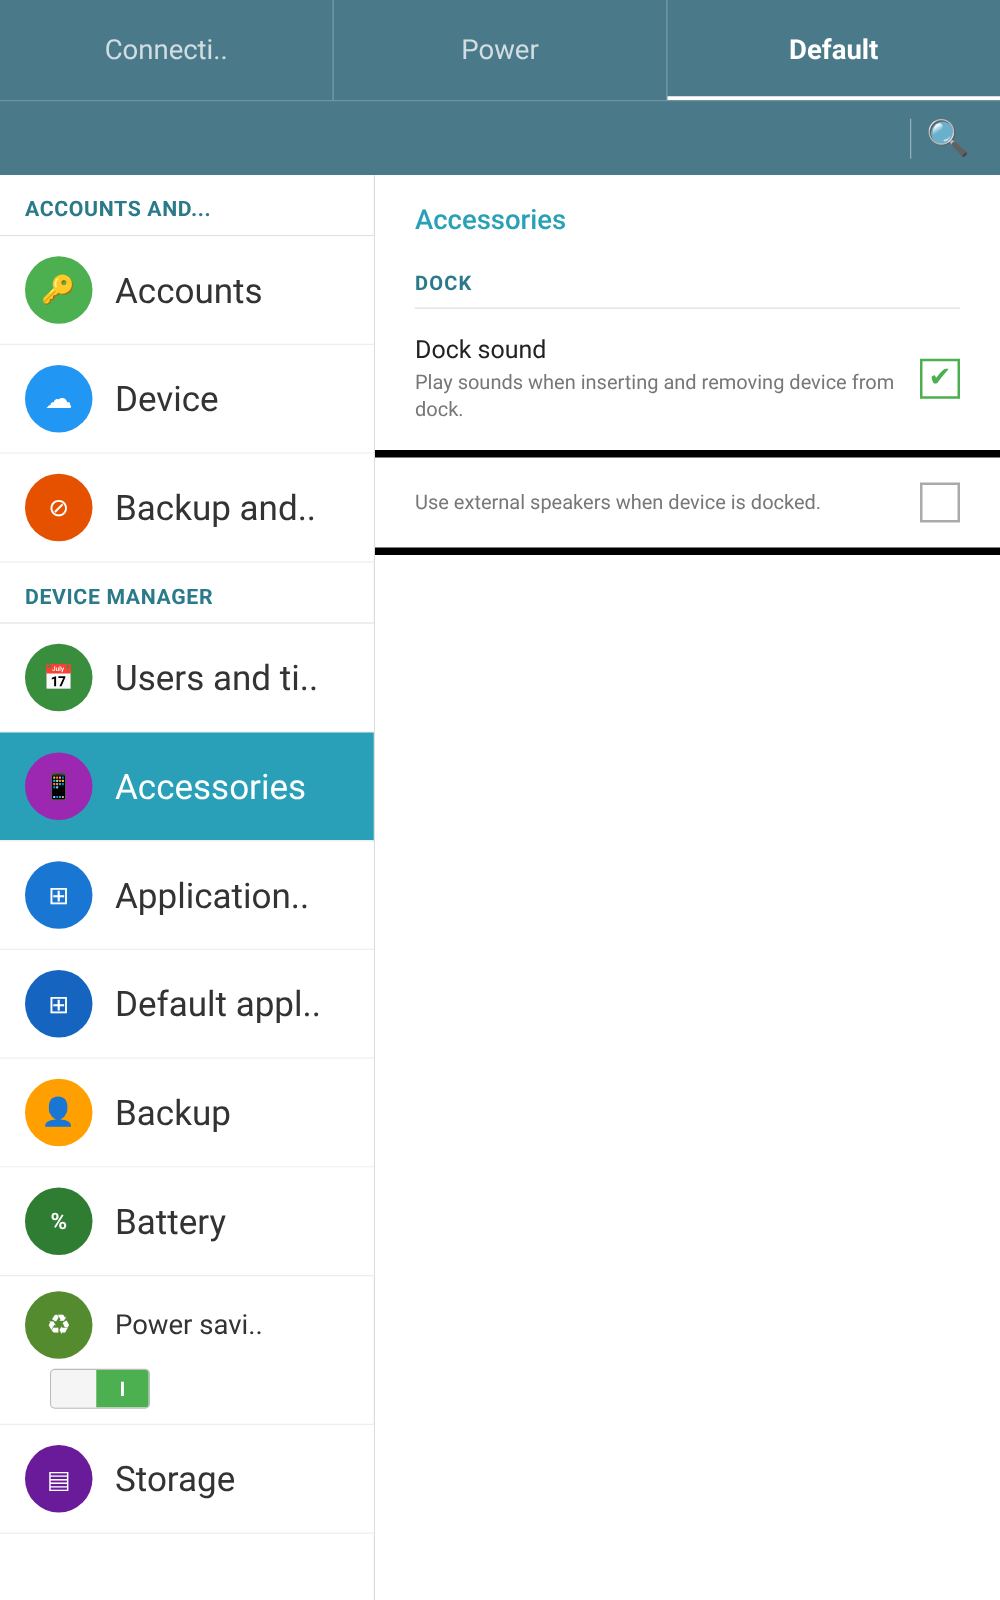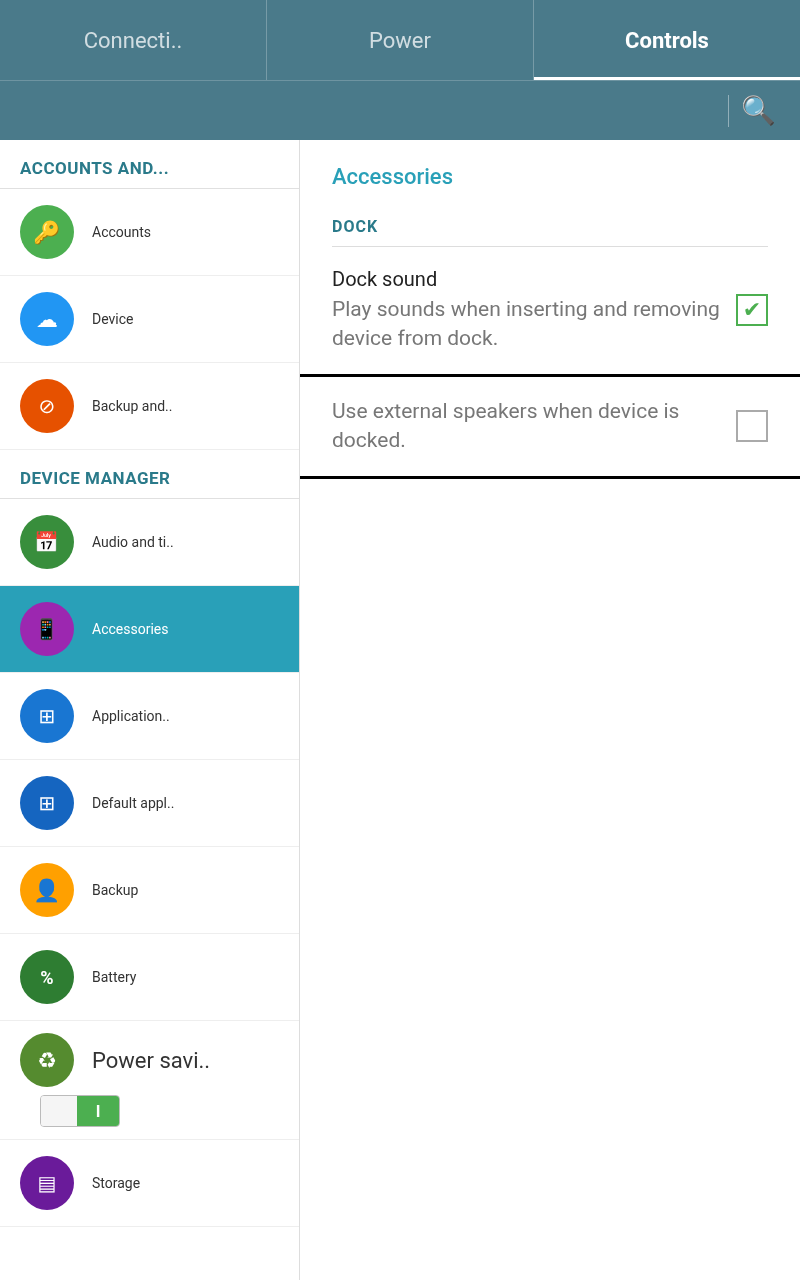--- a/index.html
+++ b/index.html
@@ -115,21 +115,21 @@
       border-radius: 50%;
       display: flex;
       align-items: center;
       justify-content: center;
       margin-right: 18px;
       flex-shrink: 0;
       font-size: 22px;
       color: #fff;
     }
     .item-label {
-      font-size: 14px;
+      font-size: 28px;
       color: #333;
     }
 
     
     .ic-green { background: #4caf50; }
     .ic-blue { background: #2196f3; }
     .ic-orange { background: #e65100; }
     .ic-green-dark { background: #388e3c; }
     .ic-purple { background: #9c27b0; }
     .ic-blue2 { background: #1976d2; }
@@ -207,33 +207,33 @@
       letter-spacing: 1px;
     }
     .content-divider {
       height: 1px;
       background: #ddd;
       margin: 0 32px;
     }
 
     .setting-row {
       padding: 20px 32px;
-      border-bottom: 3px solid #000000;
+      border-bottom: 6px solid #000000;
       display: flex;
       align-items: center;
       justify-content: space-between;
     }
     .setting-text { flex: 1; }
     .setting-title {
       font-size: 20px;
       color: #222;
       margin-bottom: 4px;
     }
     .setting-desc {
-      font-size: 21px;
+      font-size: 16px;
       color: #777;
       line-height: 1.4;
     }
 
     .checkbox {
       width: 32px;
       height: 32px;
       border: 2px solid #aaa;
       display: flex;
       align-items: center;
@@ -254,21 +254,21 @@
 <body>
 
 <div class="top-tabs">
   <div class="tab">
     <span>Connecti..</span>
   </div>
   <div class="tab">
     <span>Power</span>
   </div>
   <div class="tab active">
-    <span>Controls</span>
+    <span>Default</span>
   </div>
 </div>
 
 <div class="search-bar">
   <div class="search-icon-wrap">
     <div class="vdivider"></div>
     <span class="search-icon">🔍</span>
   </div>
 </div>
 
@@ -290,21 +290,21 @@
     <div class="sidebar-item">
       <div class="item-icon ic-orange" style="font-size:20px;">⊘</div>
       <span class="item-label">Backup and..</span>
     </div>
 
     <div class="section-header">DEVICE MANAGER</div>
     <div class="section-divider"></div>
 
     <div class="sidebar-item">
       <div class="item-icon ic-green-dark" style="font-size:20px;">📅</div>
-      <span class="item-label">Audio and ti..</span>
+      <span class="item-label">Users and ti..</span>
     </div>
     <div class="sidebar-item active">
       <div class="item-icon ic-purple" style="font-size:20px;">📱</div>
       <span class="item-label">Accessories</span>
     </div>
     <div class="sidebar-item">
       <div class="item-icon ic-blue2" style="font-size:20px;">⊞</div>
       <span class="item-label">Application..</span>
     </div>
     <div class="sidebar-item">

